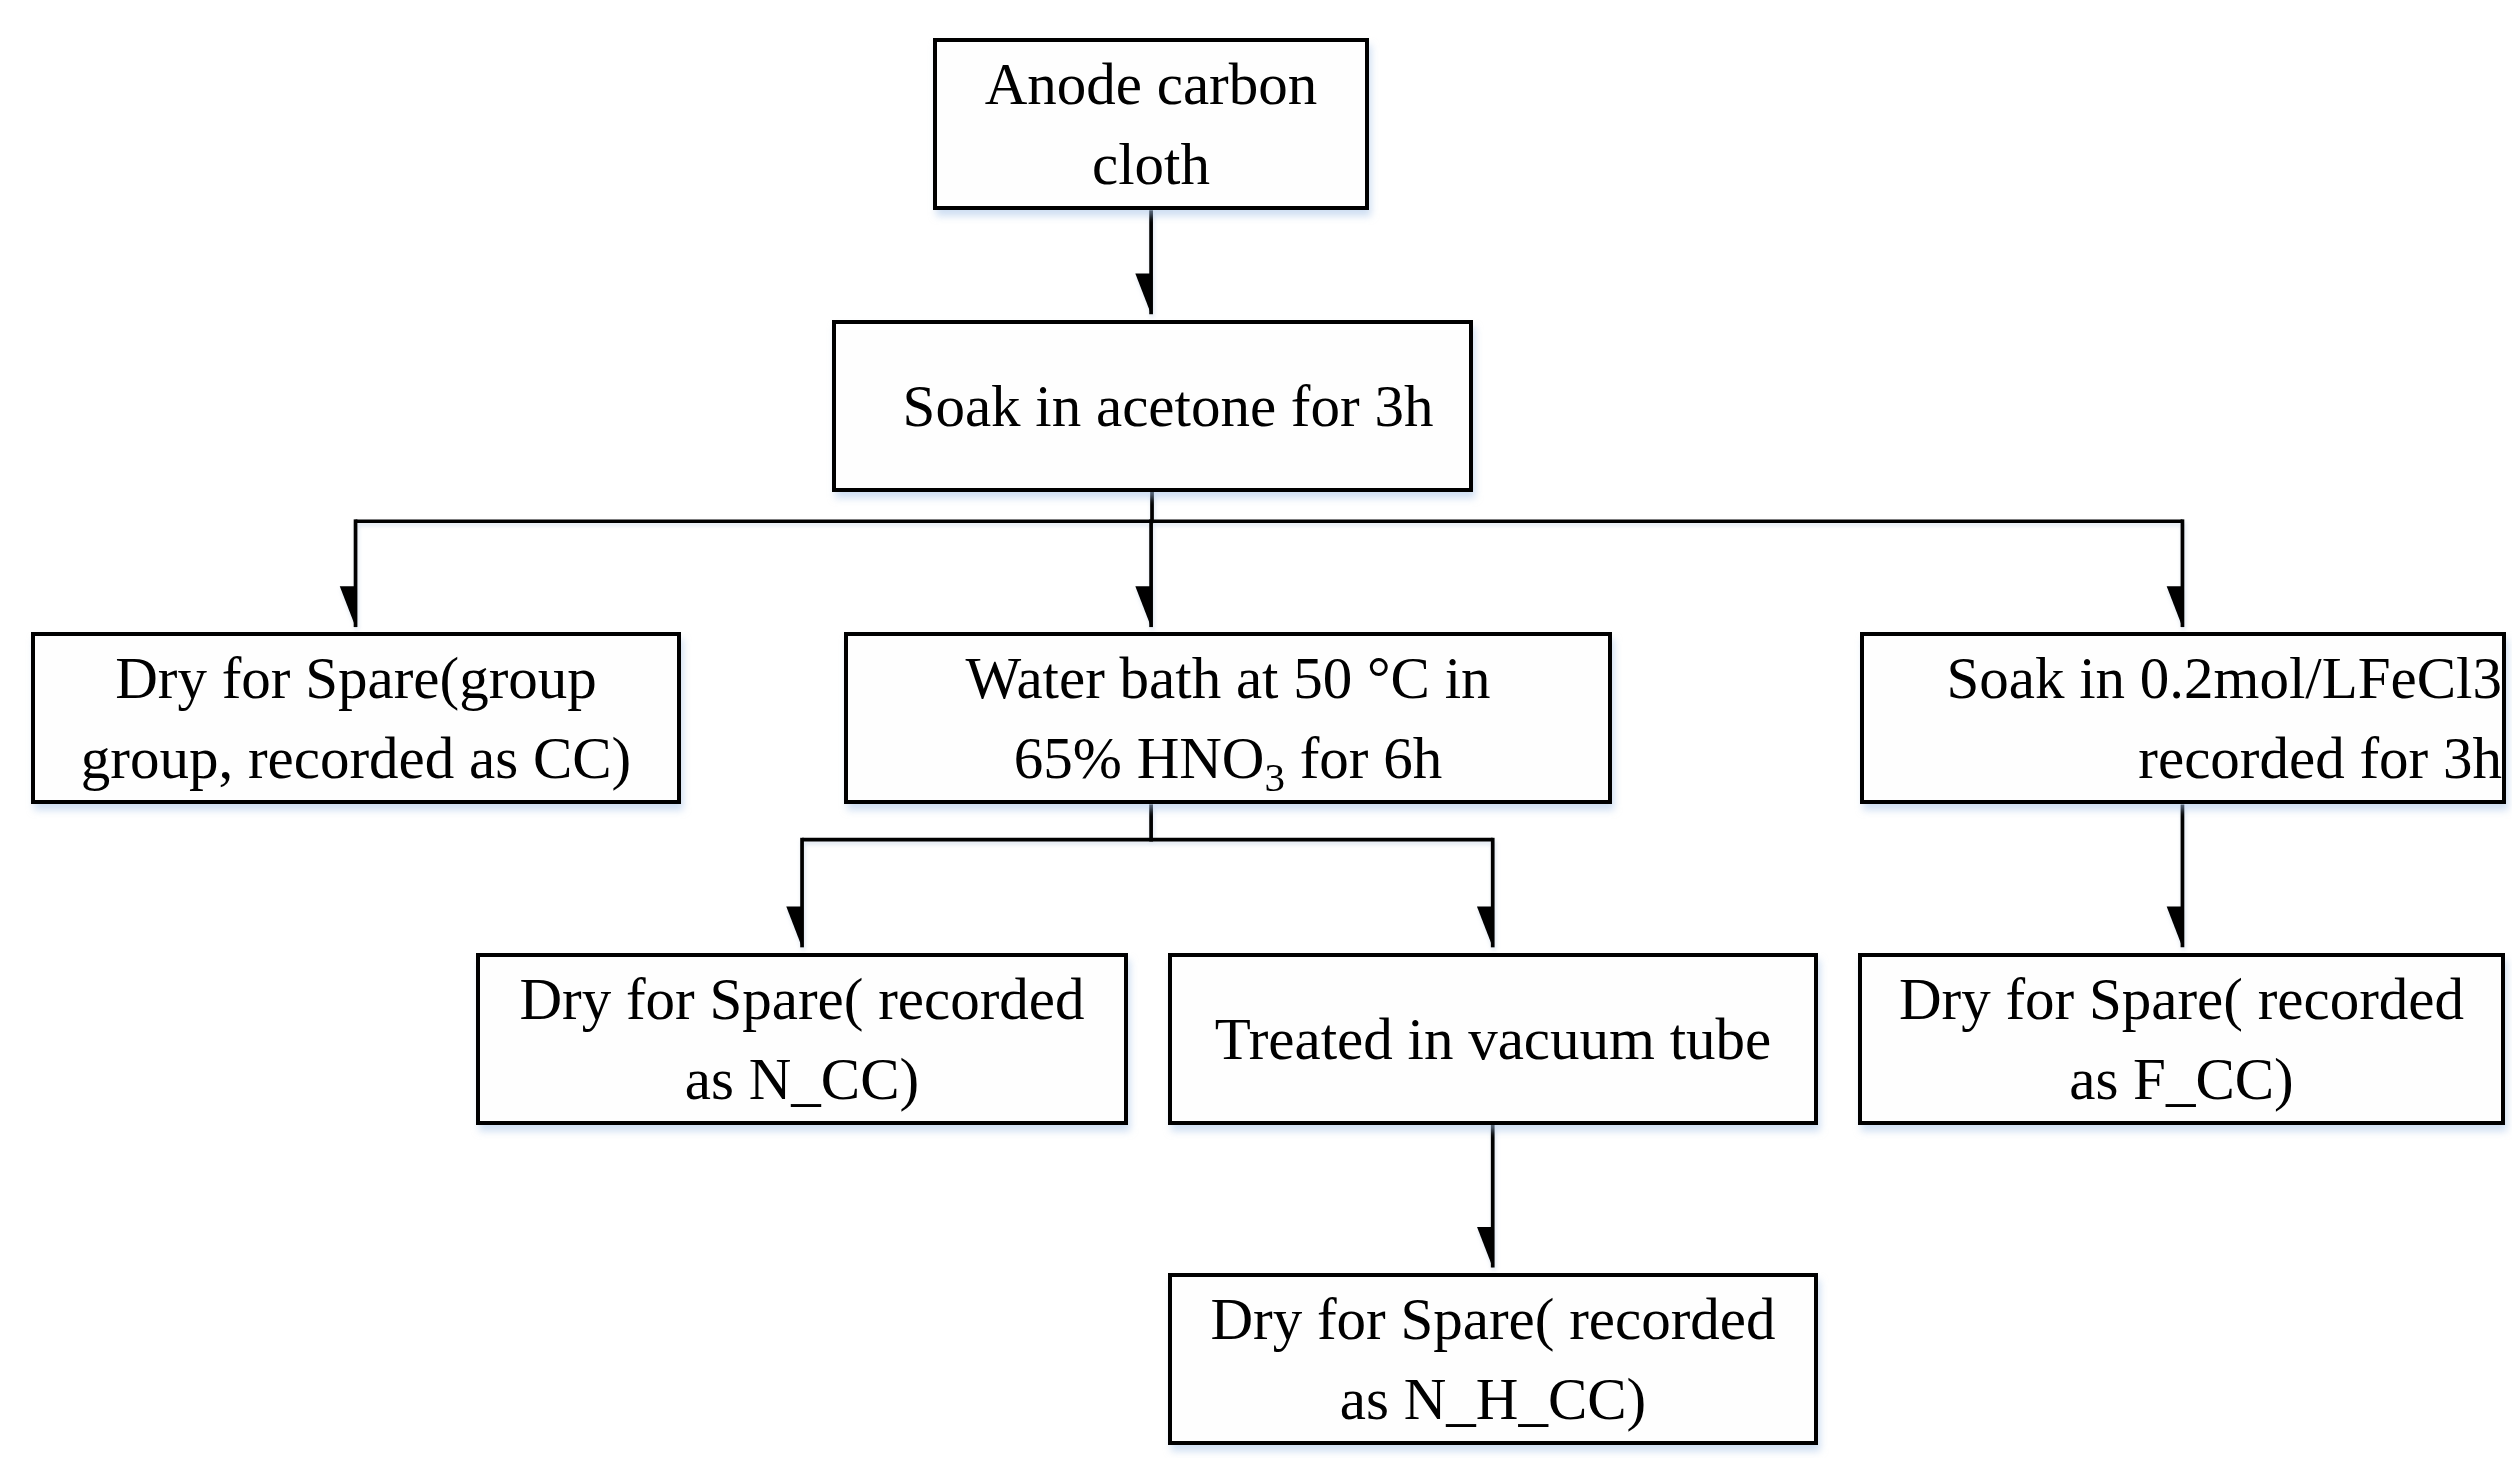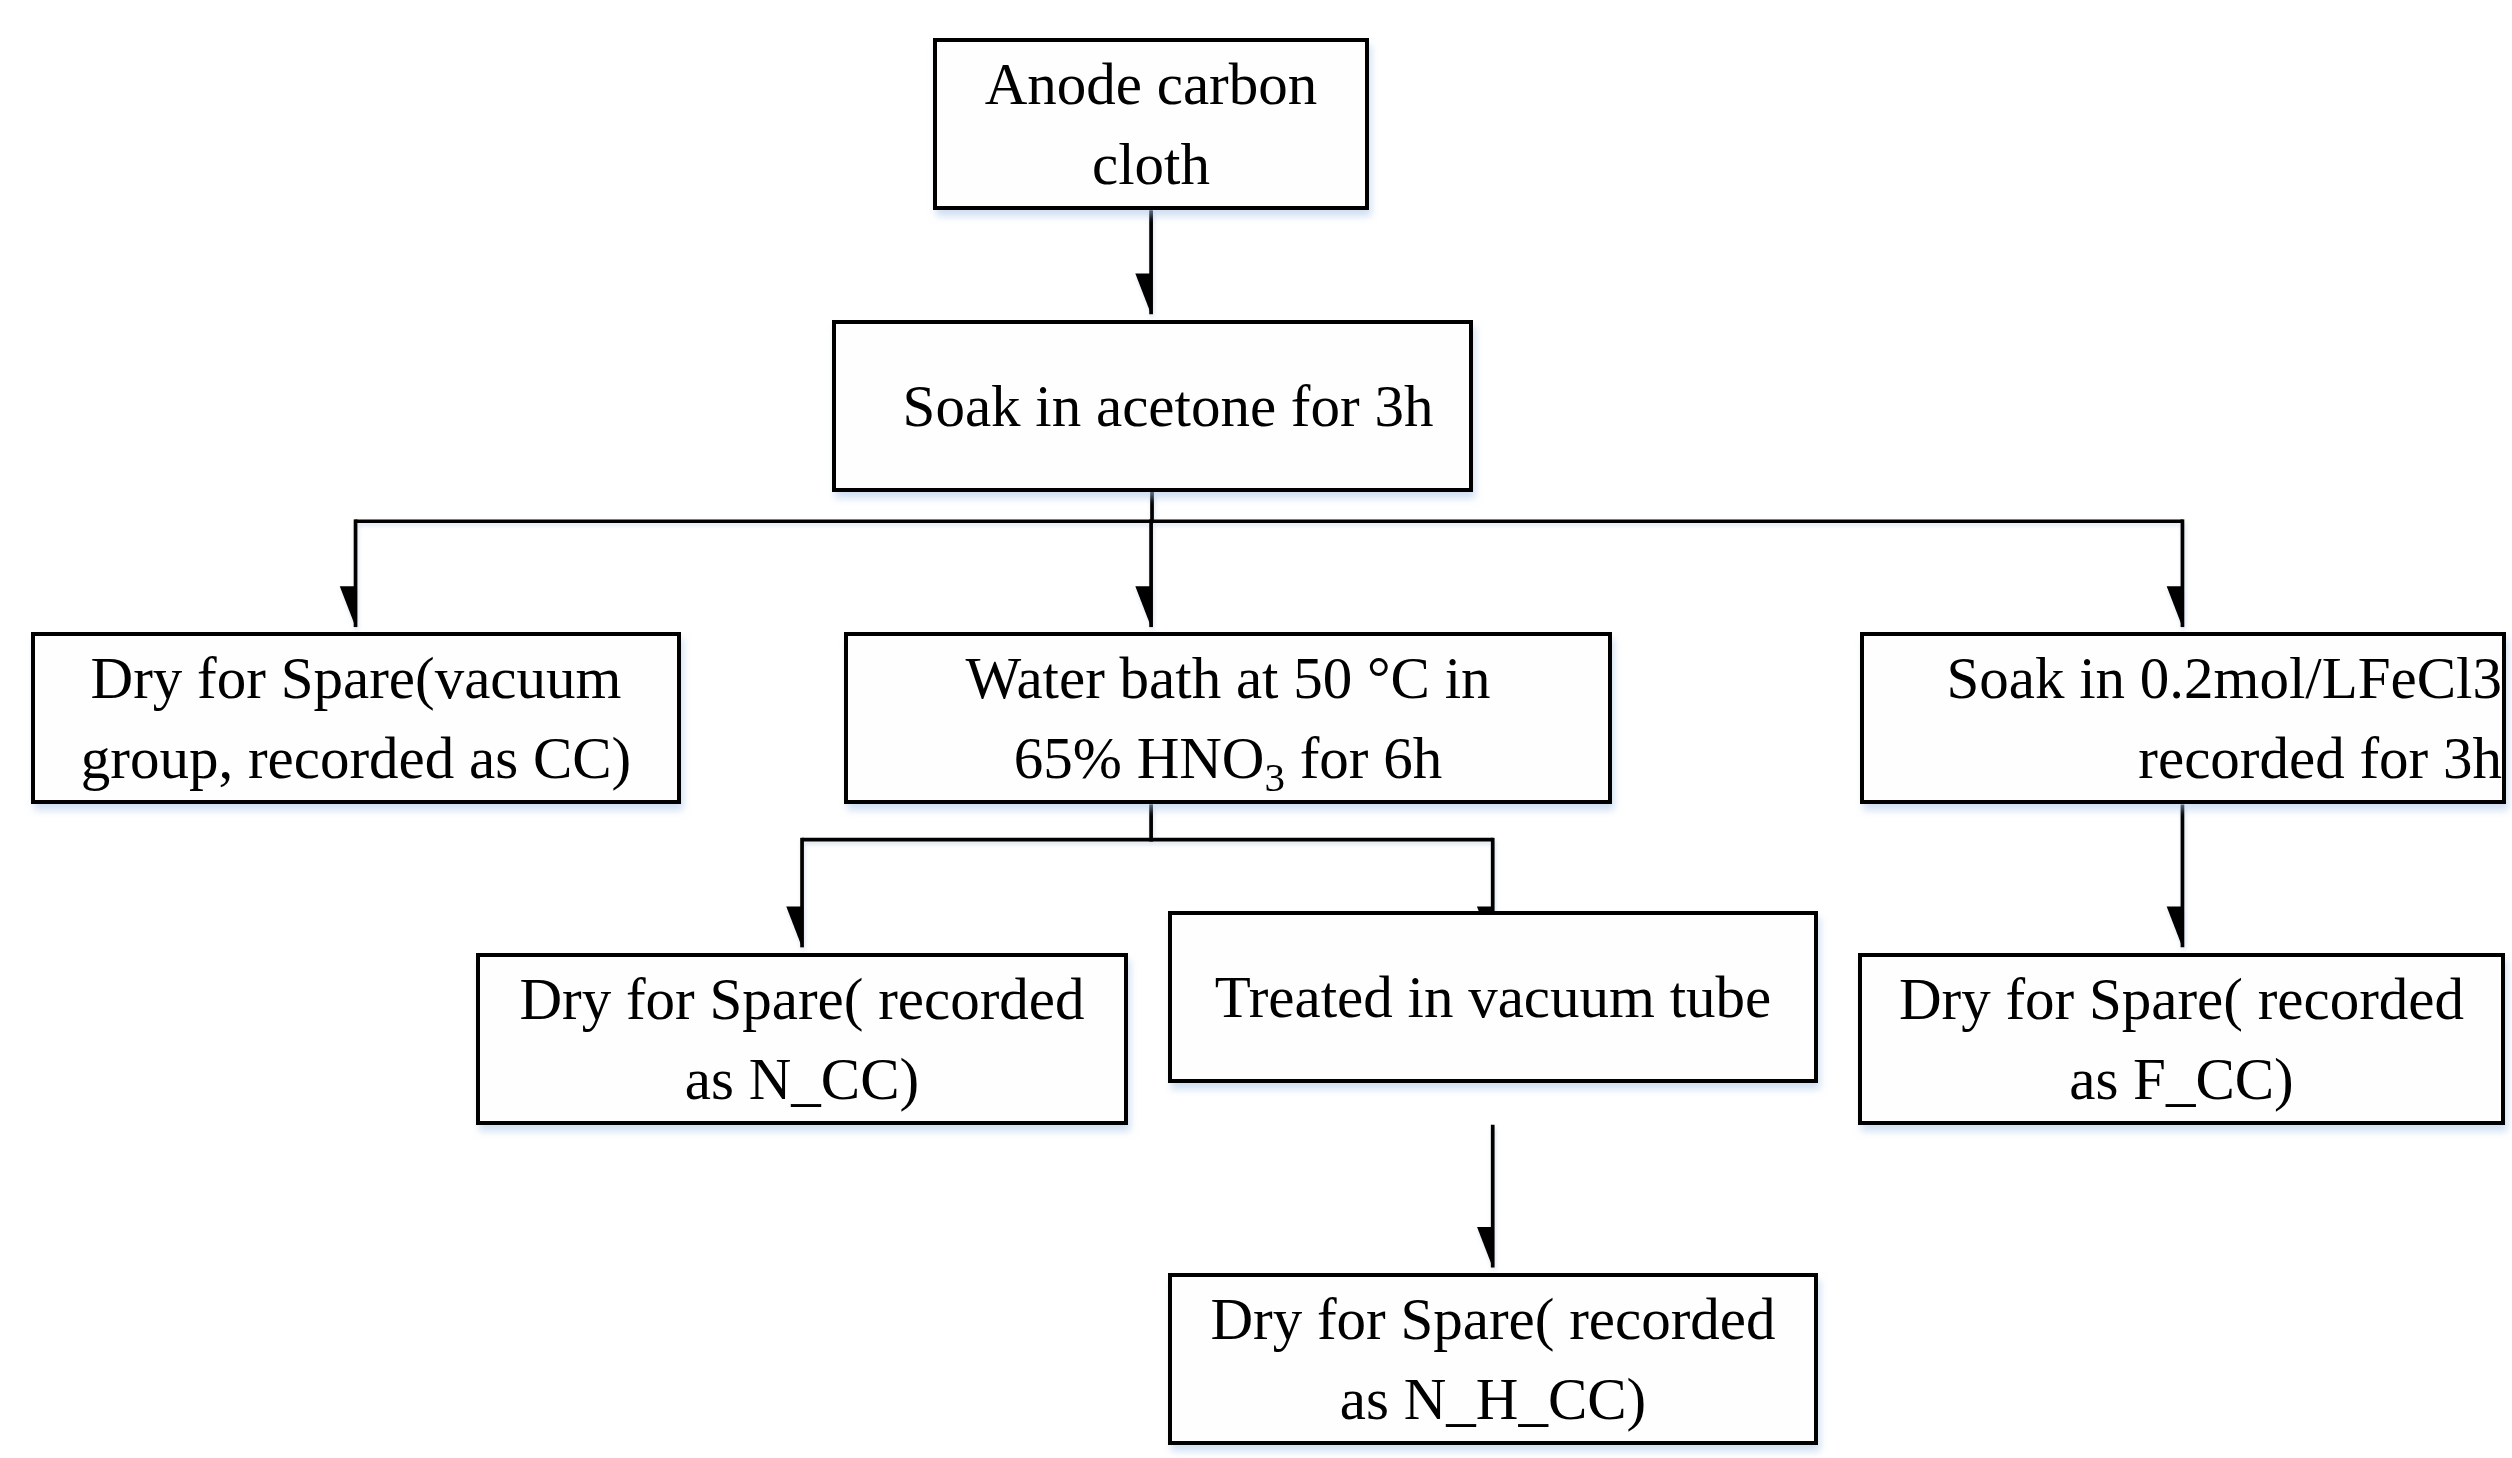--- a/index.html
+++ b/index.html
@@ -69,40 +69,40 @@
   <div class="node" style="left:933px; top:23px; width:436px;">
     <div class="ln">Anode carbon</div>
     <div class="ln">cloth</div>
   </div>
 
   <div class="node" style="left:832px; top:305px; width:641px;padding-left:31px;">
     <div class="ln">Soak in acetone for 3h</div>
   </div>
 
   <div class="node" style="left:31px; top:617px; width:650px;">
-    <div class="ln">Dry for Spare(vacuum</div>
+    <div class="ln">Dry for Spare(group</div>
     <div class="ln">group, recorded as CC)</div>
   </div>
 
   <div class="node" style="left:844px; top:617px; width:768px;">
     <div class="ln">Water bath at 50 °C in</div>
     <div class="ln"><span>65% HNO</span><span class="subscript">3</span><span> for 6h</span></div>
   </div>
 
   <div class="node" style="left:1860px; top:617px; width:646px;align-items:flex-end;">
     <div class="ln">Soak in 0.2mol/LFeCl3</div>
     <div class="ln">recorded for 3h</div>
   </div>
 
   <div class="node" style="left:476px; top:938px; width:652px;">
     <div class="ln">Dry for Spare( recorded</div>
     <div class="ln">as N_CC)</div>
   </div>
 
-  <div class="node" style="left:1168px; top:896px; width:650px;">
+  <div class="node" style="left:1168px; top:938px; width:650px;">
     <div class="ln">Treated in vacuum tube</div>
   </div>
 
   <div class="node" style="left:1858px; top:938px; width:647px;">
     <div class="ln">Dry for Spare( recorded</div>
     <div class="ln">as F_CC)</div>
   </div>
 
   <div class="node" style="left:1168px; top:1258px; width:650px;">
     <div class="ln">Dry for Spare( recorded</div>

